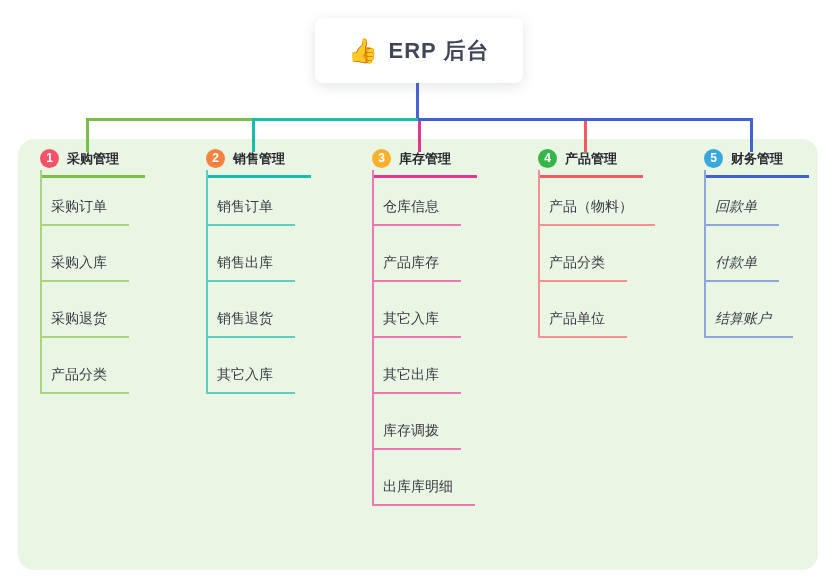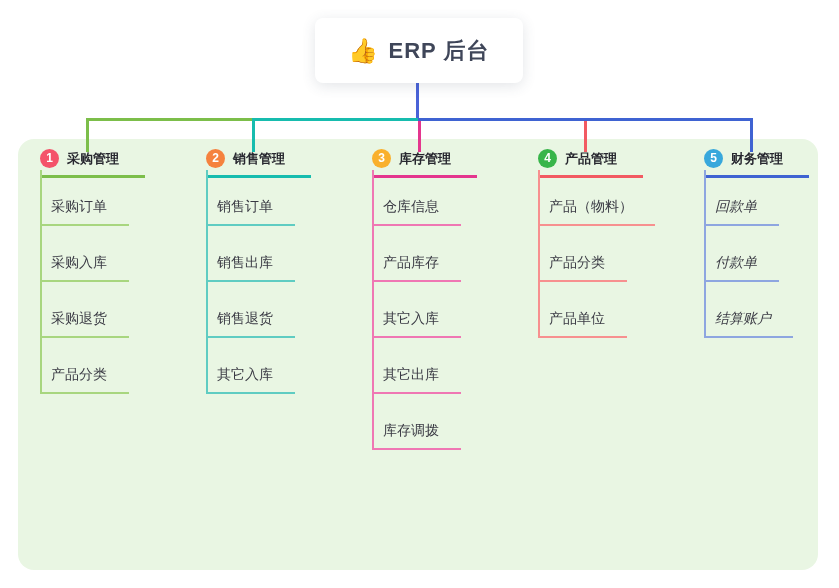--- a/index.html
+++ b/index.html
@@ -105,20 +105,21 @@
       <span class="badge" style="--badge: #f9b02c; background: rgb(249, 176, 44);">3</span>
       <span class="branch-label">库存管理</span>
     </div>
     <div class="children" style="left: 372px; --childline: #ef77b3;">
       <span class="rail"></span>
     <div class="child-item"><span class="child-topic">仓库信息</span></div>
           <div class="child-item"><span class="child-topic">产品库存</span></div>
           <div class="child-item"><span class="child-topic">其它入库</span></div>
           <div class="child-item"><span class="child-topic">其它出库</span></div>
           <div class="child-item"><span class="child-topic">库存调拨</span></div>
+          <div class="child-item"><span class="child-topic">出库库明细</span></div>
         </div>
   </div>
 
   <div>
     <div class="branch-header" style="left: 538px; --line: #f25a62;">
       <span class="badge" style="--badge: #38b54a; background: rgb(56, 181, 74);">4</span>
       <span class="branch-label">产品管理</span>
     </div>
     <div class="children" style="left: 538px; --childline: #f7908f;">
       <span class="rail"></span>

